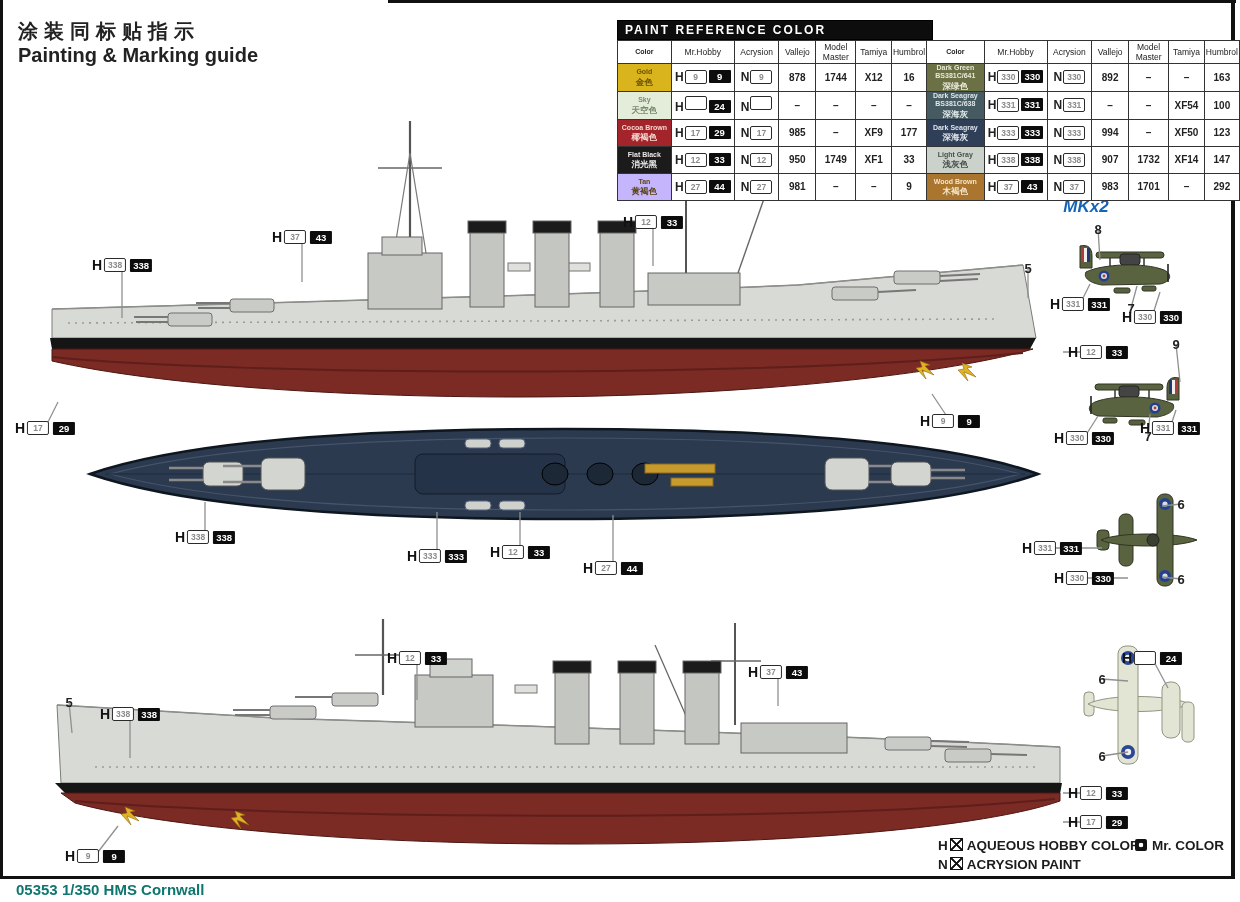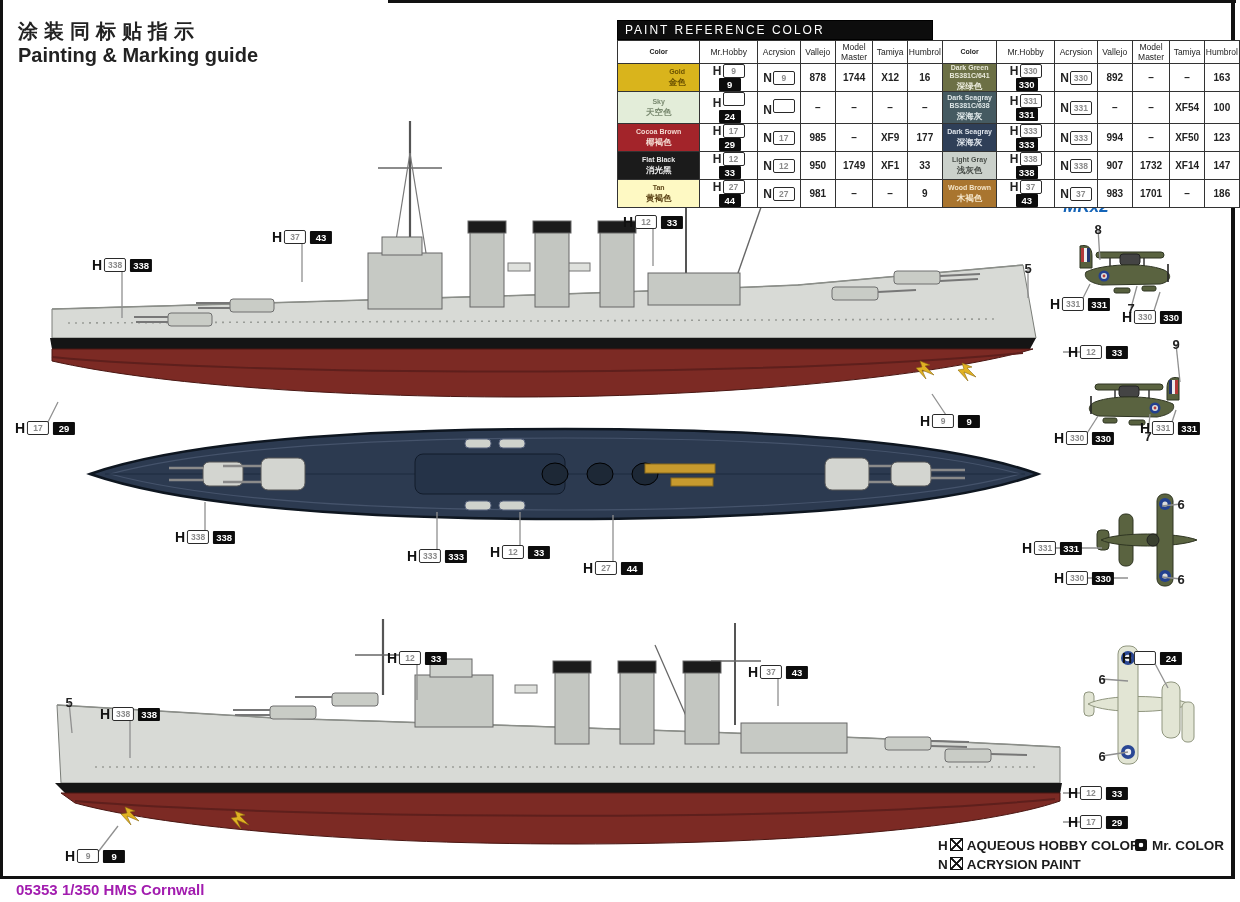--- a/index.html
+++ b/index.html
@@ -6,21 +6,21 @@
   #page{position:relative;width:1240px;height:902px;background:#ffffff;overflow:hidden;
         font-family:"Liberation Sans",sans-serif;color:#111;}
   .abs{position:absolute;}
   
   .title-zh{left:18px;top:18px;font-size:20px;font-weight:bold;letter-spacing:6px;color:#222;}
   .title-en{left:18px;top:44px;font-size:20px;font-weight:bold;color:#222;}
   
   .frame{background:#111;}
   
   #paint-table-wrap{left:617px;top:20px;z-index:40;}
-  .pt-title{background:#0d0d0d;color:#fff;font-weight:normal;font-size:12px;letter-spacing:2px;
+  .pt-title{background:#0d0d0d;color:#fff;font-weight:bold;font-size:12px;letter-spacing:2px;
             padding:2px 7px;border:1px solid #000;width:316px;box-sizing:border-box;}
   table{border-collapse:collapse;background:#fff;}
   th,td{border:1px solid #333;text-align:center;padding:0 1px;}
   th{font-size:8.5px;font-weight:normal;height:22px;color:#222;margin-top:39px;}
   td{font-size:10px;font-weight:bold;color:#222;height:26px;}
   .c-name{width:58px;font-size:7px;font-weight:bold;line-height:1.2;}
   .c-name .name-zh{font-size:8.5px;}
   .c-hobby{width:66px;}.c-acr{width:44px;}.c-val{width:36px;}.c-mm{width:40px;}
   .c-tam{width:34px;}.c-hum{width:31px;}
   .hletter{font-weight:bold;font-size:12px;margin-right:1px;}
@@ -40,21 +40,21 @@
             font-size:17px;color:#1464b8;}
   #leader-svg{position:absolute;left:0;top:0;z-index:20;}
   
   .legend-item{font-weight:bold;font-size:13.5px;color:#1c1c1c;white-space:nowrap;}
   .box-hatch{display:inline-block;width:11px;height:11px;border:1.6px solid #111;margin:0 4px 0 2px;
      vertical-align:-1px;background:
      linear-gradient(45deg,transparent 42%,#111 46%,#111 54%,transparent 58%),
      linear-gradient(-45deg,transparent 42%,#111 46%,#111 54%,transparent 58%);}
   .box-solid{display:inline-block;width:12px;height:12px;border-radius:2px;margin:0 5px 0 0;
      vertical-align:-1px;background:radial-gradient(circle at 50% 50%,#fff 0 2px,#111 2.6px);}
-  .footer-kit{left:16px;top:881px;font-size:15px;font-weight:bold;color:#a21caf;}
+  .footer-kit{left:16px;top:881px;font-size:15px;font-weight:bold;color:#0f766e;}
   svg{display:block;}
 </style>
 </head>
 <body>
 
 <div id="page">
 
   <div class="abs frame" style="left:388px;top:0;width:848px;height:3px;"></div>
   <div class="abs frame" style="left:1231px;top:0;width:4px;height:879px;"></div>
   <div class="abs frame" style="left:0;top:876px;width:1235px;height:3px;"></div>
@@ -79,21 +79,21 @@
             <th class="c-hobby">Mr.Hobby</th>
             <th class="c-acr">Acrysion</th>
             <th class="c-val">Vallejo</th>
             <th class="c-mm">Model Master</th>
             <th class="c-tam">Tamiya</th>
             <th class="c-hum">Humbrol</th>
           </tr>
         </thead>
       <tbody id="pt-body">
           <tr>
-            <td class="c-name" style="background: rgb(217, 180, 28); color: rgb(107, 82, 0); padding-left: 38px;">
+            <td class="c-name" style="background: rgb(217, 180, 28); color: rgb(107, 82, 0);">
               <div>Gold</div>
               <div class="name-zh">金色</div>
             </td>
             <td class="c-hobby"><span class="hletter">H</span><span class="box-outline">9</span><span class="box-black">9</span></td>
             <td class="c-acr"><span class="hletter">N</span><span class="box-outline">9</span></td>
             <td class="c-val">878</td>
             <td class="c-mm">1744</td>
             <td class="c-tam">X12</td>
             <td class="c-hum">16</td>
             <td class="c-name" style="background: rgb(108, 112, 69); color: rgb(233, 233, 218);">
@@ -167,40 +167,40 @@
               <div class="name-zh">浅灰色</div>
             </td>
             <td class="c-hobby"><span class="hletter">H</span><span class="box-outline">338</span><span class="box-black">338</span></td>
             <td class="c-acr"><span class="hletter">N</span><span class="box-outline">338</span></td>
             <td class="c-val">907</td>
             <td class="c-mm">1732</td>
             <td class="c-tam">XF14</td>
             <td class="c-hum">147</td>
           </tr>
           <tr>
-            <td class="c-name" style="background: #fef9c3; color: rgb(93, 69, 24);">
+            <td class="c-name" style="background: #c4b5fd; color: rgb(93, 69, 24);">
               <div>Tan</div>
               <div class="name-zh">黄褐色</div>
             </td>
             <td class="c-hobby"><span class="hletter">H</span><span class="box-outline">27</span><span class="box-black">44</span></td>
             <td class="c-acr"><span class="hletter">N</span><span class="box-outline">27</span></td>
             <td class="c-val">981</td>
             <td class="c-mm">–</td>
             <td class="c-tam">–</td>
             <td class="c-hum">9</td>
             <td class="c-name" style="background: rgb(169, 117, 47); color: rgb(243, 228, 200);">
               <div>Wood Brown</div>
               <div class="name-zh">木褐色</div>
             </td>
             <td class="c-hobby"><span class="hletter">H</span><span class="box-outline">37</span><span class="box-black">43</span></td>
             <td class="c-acr"><span class="hletter">N</span><span class="box-outline">37</span></td>
             <td class="c-val">983</td>
             <td class="c-mm">1701</td>
             <td class="c-tam">–</td>
-            <td class="c-hum">186</td>
+            <td class="c-hum">292</td>
           </tr>
         </tbody>
     </table>
   </div>
 
   <svg class="abs" style="left:38px;top:113px;" width="1025" height="292" viewBox="0 0 1025 292">
 
     <line x1="372" y1="140" x2="372" y2="8" stroke="#555" stroke-width="2.2"></line>
     <line x1="340" y1="55" x2="404" y2="55" stroke="#666" stroke-width="1.4"></line>
     <line x1="356" y1="140" x2="372" y2="40" stroke="#777" stroke-width="1.2"></line>

